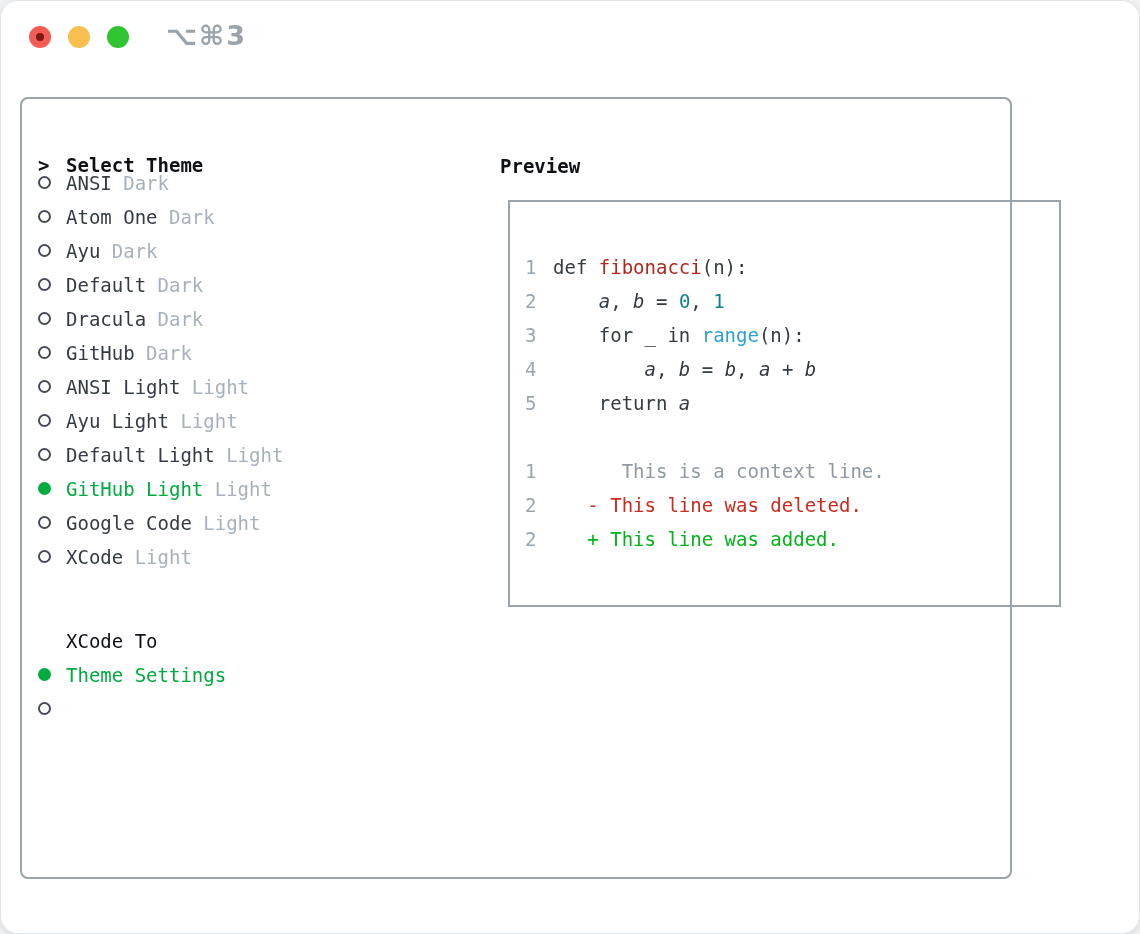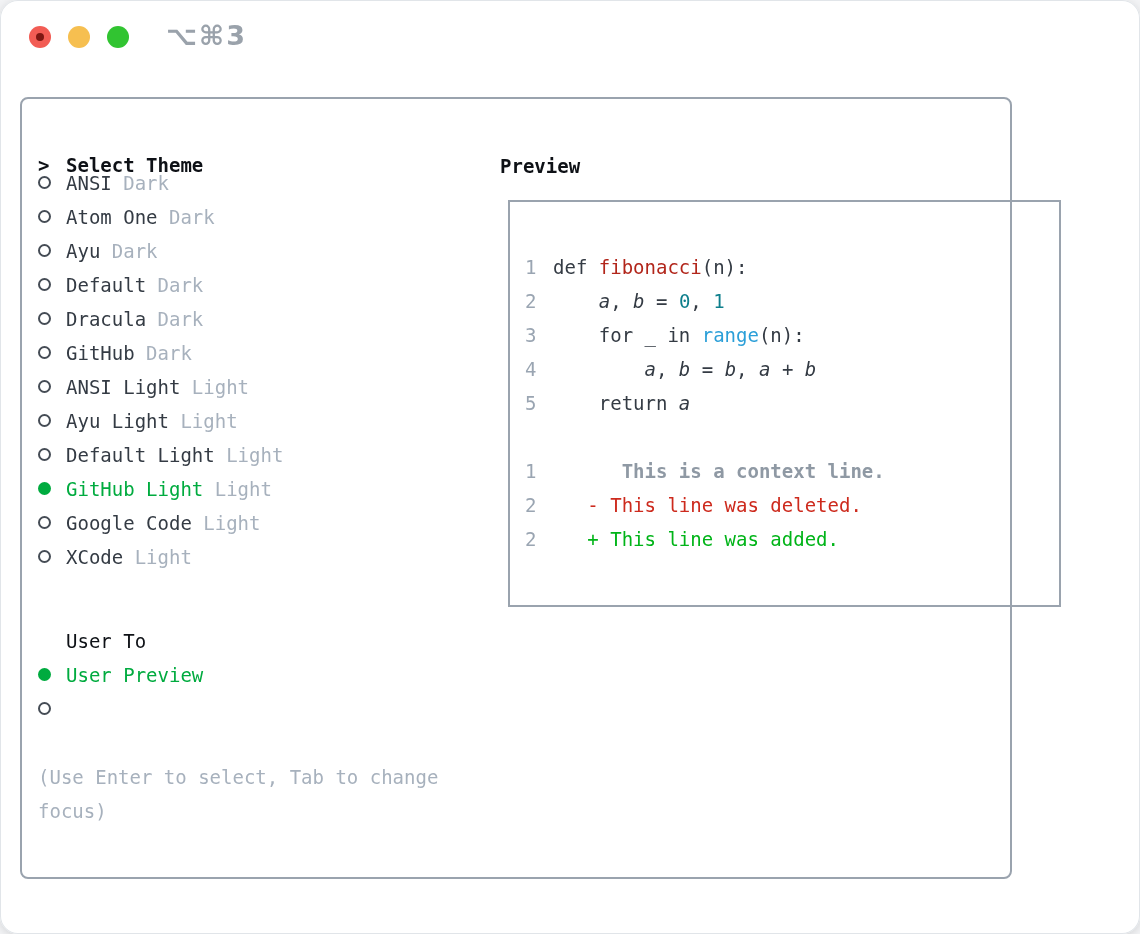--- a/index.html
+++ b/index.html
@@ -70,21 +70,21 @@
     width: 553px; height: 407px; box-sizing: border-box;
     border: 2px solid var(--border-gray, #9aa3ae);
     padding: 48px 0 0 15px; overflow: hidden;
   }
   .cl { height: 34px; }
   .ln { display: inline-block; width: 28px; color: var(--line-number-gray, #9aa5b2); }
   .c-fg  { color: var(--text-dark, #343b44); }
   .c-func{ color: var(--function-red, #b2261b); }
   .c-num { color: var(--number-teal, #0e7f8c); }
   .c-call{ color: var(--builtin-blue, #2b9fd8); text-align: right; }
-  .c-ctx { color: var(--context-gray, #8f99a4); font-weight: bold; }
+  .c-ctx { color: var(--context-gray, #8f99a4); }
   .c-del { color: var(--deleted-red, #cd2a1d); }
   .c-add { color: var(--added-green, #00b418); }
   .it { font-style: italic; }
 </style>
 </head>
 <body>
 
 <div class="window">
 
   <div class="lights">
@@ -95,23 +95,22 @@
     <span class="light green"></span>
   </div>
   <div class="shortcut">⌥⌘3</div>
 
   <div class="panel"></div>
 
   <div class="mono row theme-header"><span class="mk hdr">&gt;</span><span class="hdr">Select Theme</span></div>
 
   <div class="mono theme-list"><div class="row"><span class="mk"><i class="dot hollow"></i></span><span class="tname">ANSI</span><span class="tvariant"> Dark</span></div><div class="row"><span class="mk"><i class="dot hollow"></i></span><span class="tname">Atom One</span><span class="tvariant"> Dark</span></div><div class="row"><span class="mk"><i class="dot hollow"></i></span><span class="tname">Ayu</span><span class="tvariant"> Dark</span></div><div class="row"><span class="mk"><i class="dot hollow"></i></span><span class="tname">Default</span><span class="tvariant"> Dark</span></div><div class="row"><span class="mk"><i class="dot hollow"></i></span><span class="tname">Dracula</span><span class="tvariant"> Dark</span></div><div class="row"><span class="mk"><i class="dot hollow"></i></span><span class="tname">GitHub</span><span class="tvariant"> Dark</span></div><div class="row"><span class="mk"><i class="dot hollow"></i></span><span class="tname">ANSI Light</span><span class="tvariant"> Light</span></div><div class="row"><span class="mk"><i class="dot hollow"></i></span><span class="tname">Ayu Light</span><span class="tvariant"> Light</span></div><div class="row"><span class="mk"><i class="dot hollow"></i></span><span class="tname">Default Light</span><span class="tvariant"> Light</span></div><div class="row"><span class="mk"><i class="dot filled"></i></span><span class="tname selected">GitHub Light</span><span class="tvariant"> Light</span></div><div class="row"><span class="mk"><i class="dot hollow"></i></span><span class="tname">Google Code</span><span class="tvariant"> Light</span></div><div class="row"><span class="mk"><i class="dot hollow"></i></span><span class="tname">XCode</span><span class="tvariant"> Light</span></div></div>
 
-  <div class="mono row apply-header"><span class="mk"></span><span>User To</span></div>
+  <div class="mono row apply-header"><span class="mk"></span><span>XCode To</span></div>
 
-  <div class="mono apply-list"><div class="row"><span class="mk"><i class="dot filled"></i></span><span class="tname selected">User Preview</span></div><div class="row"><span class="mk"><i class="dot hollow"></i></span></div></div>
+  <div class="mono apply-list"><div class="row"><span class="mk"><i class="dot filled"></i></span><span class="tname selected">Theme Settings</span></div><div class="row"><span class="mk"><i class="dot hollow"></i></span></div></div>
 
-  <div class="mono hint">(Use Enter to select, Tab to change focus)</div>
 
   <div class="mono row preview-title"><span class="hdr">Preview</span></div>
 
   <div class="preview-box mono"><div class="cl"><span class="ln">1</span><span class="c-fg">def </span><span class="c-func">fibonacci</span><span class="c-fg">(n):</span></div><div class="cl"><span class="ln">2</span><span class="c-fg">    </span><span class="c-fg it">a</span><span class="c-fg">, </span><span class="c-fg it">b</span><span class="c-fg"> = </span><span class="c-num">0</span><span class="c-fg">, </span><span class="c-num">1</span></div><div class="cl"><span class="ln">3</span><span class="c-fg">    for _ in </span><span class="c-call">range</span><span class="c-fg">(n):</span></div><div class="cl"><span class="ln">4</span><span class="c-fg">        </span><span class="c-fg it">a</span><span class="c-fg">, </span><span class="c-fg it">b</span><span class="c-fg"> = </span><span class="c-fg it">b</span><span class="c-fg">, </span><span class="c-fg it">a</span><span class="c-fg"> + </span><span class="c-fg it">b</span></div><div class="cl"><span class="ln">5</span><span class="c-fg">    return </span><span class="c-fg it">a</span></div><div class="cl"><span class="ln"></span></div><div class="cl"><span class="ln">1</span><span class="c-ctx">      This is a context line.</span></div><div class="cl"><span class="ln">2</span><span class="c-del">   - This line was deleted.</span></div><div class="cl"><span class="ln">2</span><span class="c-add">   + This line was added.</span></div></div>
 
 </div>
 
 </body></html>

